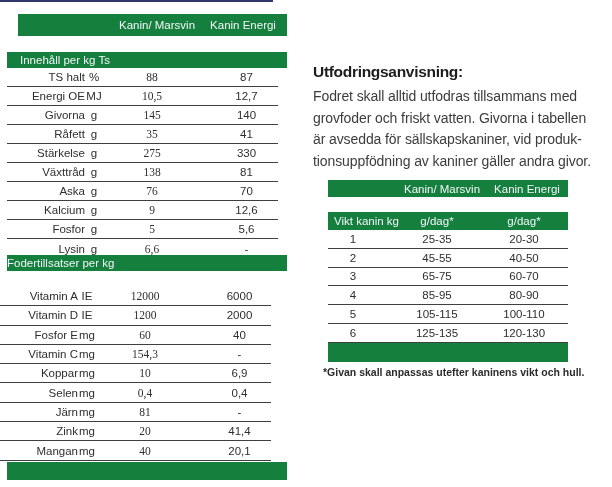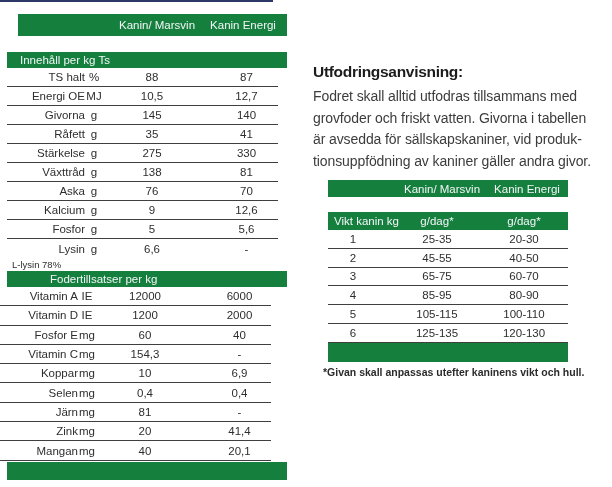--- a/index.html
+++ b/index.html
@@ -12,31 +12,31 @@
   
   #top-rule { left:0; top:0; width:273px; height:2px; background:#2d3869; }
 
   #lt-header-bar { left:18px; top:14px; width:269px; height:22px; font-size:11.5px; }
   #lt-header-bar span { position:absolute; top:50%; transform:translate(-50%,-50%); white-space:nowrap; }
   #lt-header-bar .h1 { left:139px; }
   #lt-header-bar .h2 { left:225px; }
 
   .section-bar { left:7px; width:280px; height:16px; line-height:16px; font-size:11.5px; white-space:nowrap; }
   #lt-sec1-bar { top:52px; padding-left:13px; }
-  #lt-sec2-bar { top:271px; padding-left:43px; }
+  #lt-sec2-bar { top:255px; }
   #lt-sec1-rows { top:68px; }
   #lt-sec2-rows { top:287px; }
 
   .lrow { display:grid; grid-template-columns:78px 24px 96px 73px; align-items:center;
           height:19px; border-bottom:1px solid #3f3f3f; font-size:11.5px; color:#2e2e2e; }
   #lt-sec2-rows .lrow { height:19.3px; }
   .lrow.no-border { border-bottom:none; }
   .c-name { text-align:right; padding-left:5px; white-space:nowrap; }
   .c-unit { text-align:center; padding-right:6px; }
-  .c-v1   { text-align:center; padding-right:10px; }
+  .c-v1   { text-align:center; padding-right:10px;font-family:Liberation Serif, serif; }
   .c-v2   { text-align:center; padding-left:10px; }
 
   #l-lysin-note { left:12px; top:259px; font-size:9.5px; color:#2e2e2e; }
   #lt-footer-bar { left:7px; top:462px; width:280px; height:18px; }
 
   
   #instr-heading { left:313px; top:63px; font-size:15.5px; font-weight:bold; color:#1c1c1c; letter-spacing:-0.3px; }
   #instr-paragraph { left:313px; top:86px; font-size:14px; line-height:21.7px; color:#3c3c3c; letter-spacing:-0.1px; }
   #instr-paragraph div { white-space:nowrap; }
 

